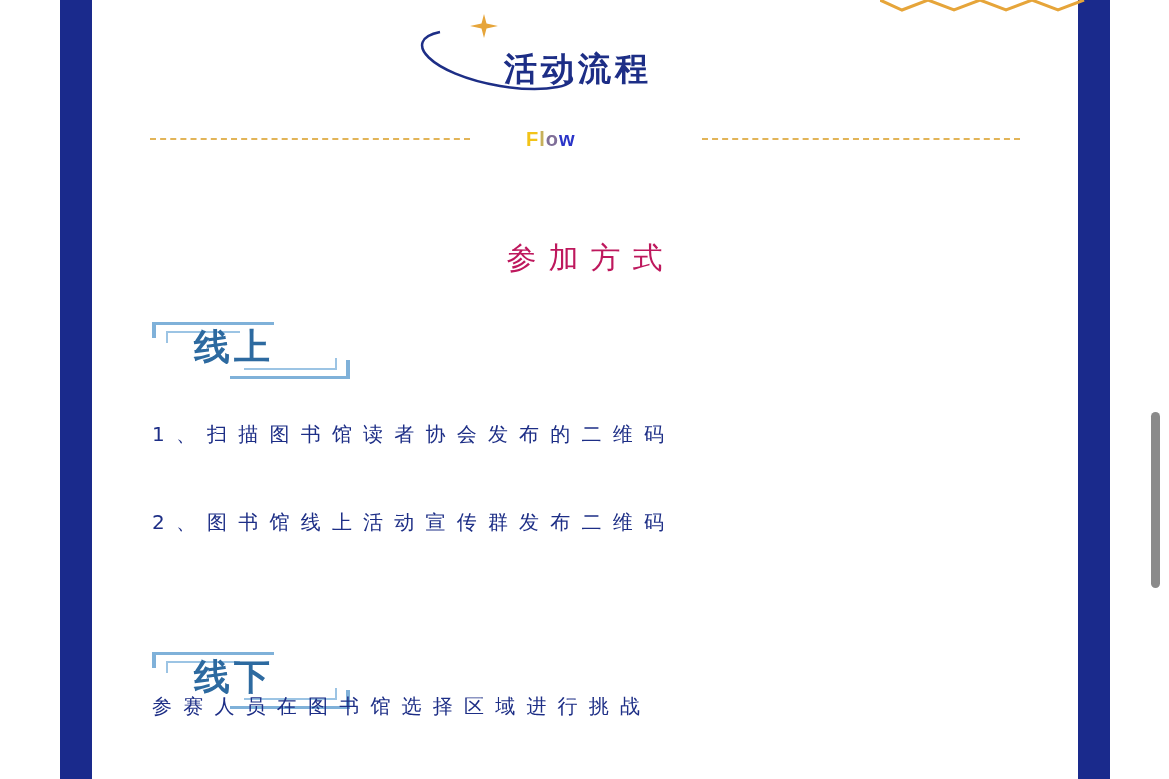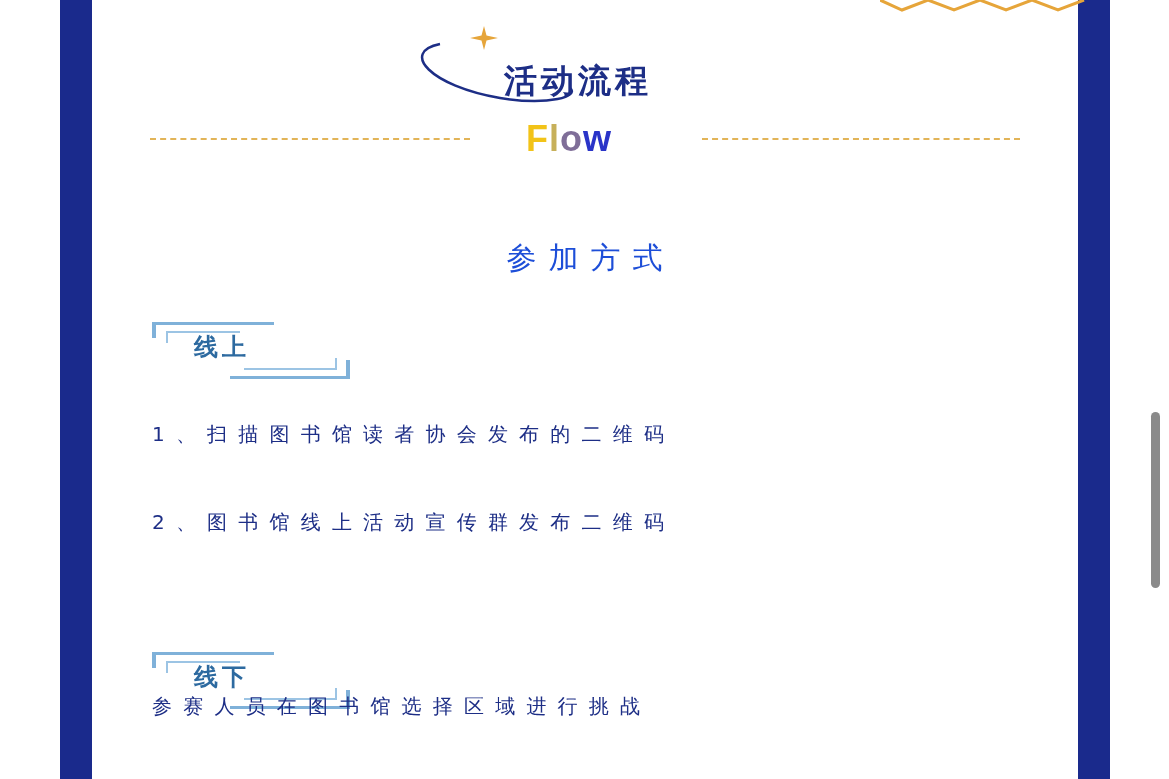--- a/index.html
+++ b/index.html
@@ -14,47 +14,47 @@
   }
   .frame-right {
     position:absolute; left:1078px; top:0; width:32px; height:779px;
     background:#1a2a8c;
   }
   .card {
     position:absolute; left:92px; top:0; width:986px; height:779px;
     background:#ffffff; border-top-left-radius:14px; border-top-right-radius:14px;
   }
   .zigzag { position:absolute; left:880px; top:-2px; }
-  .title-wrap { position:absolute; left:410px; top:22px; width:360px; height:80px; }
+  .title-wrap { position:absolute; left:410px; top:10px; width:360px; height:80px; }
   .title-text {
     position:absolute; left:94px; top:42px; font-size:33px; font-weight:bold;
     color:#1d2e86; letter-spacing:4px; line-height:1;
   }
   .flow-row { position:absolute; left:150px; top:124px; width:870px; height:30px; }
   .dash {
     position:absolute; top:14px; height:0; border-top:2px dashed #e2b458;
   }
   .dash.l { left:0; width:320px; }
   .dash.r { left:552px; width:318px; }
   .flow-word {
-    position:absolute; left:376px; top:0; font-size:36px; font-weight:bold;
+    position:absolute; left:376px; top:0; font-size:20px; font-weight:bold;
     font-family:"Liberation Sans", sans-serif; letter-spacing:1px; line-height:30px;
   }
   .flow-word .c1 { color:#f2c318; }
   .flow-word .c2 { color:#c7b05a; }
   .flow-word .c3 { color:#7f6e98; }
   .flow-word .c4 { color:#2a34c8; }
   .section-title {
     position:absolute; left:0; width:1169px; top:236px; text-align:center;
-    font-size:30px; color:#1d4ed8; letter-spacing:12px; line-height:44px;
+    font-size:30px; color:#be185d; letter-spacing:12px; line-height:44px;
     text-indent:12px;
   }
   .badge { position:absolute; width:210px; height:56px; }
   .badge .txt {
-    position:absolute; left:44px; top:5px; font-size:24px; font-weight:bold;
+    position:absolute; left:44px; top:5px; font-size:36px; font-weight:bold;
     color:#2d6aa0; letter-spacing:4px; line-height:40px;font-family:Liberation Serif, serif;
   }
   .badge .b-top-outer { position:absolute; left:2px; top:0; width:122px; height:3px; background:#7fb1d9; }
   .badge .b-left-outer { position:absolute; left:2px; top:0; width:4px; height:16px; background:#7fb1d9; }
   .badge .b-top-inner { position:absolute; left:16px; top:9px; width:74px; height:2px; background:#9cc4e4; }
   .badge .b-left-inner { position:absolute; left:16px; top:9px; width:2px; height:12px; background:#9cc4e4; }
   .badge .b-bot-inner { position:absolute; left:94px; top:46px; width:92px; height:2px; background:#9cc4e4; }
   .badge .b-right-inner { position:absolute; left:185px; top:36px; width:2px; height:12px; background:#9cc4e4; }
   .badge .b-bot-outer { position:absolute; left:80px; top:54px; width:120px; height:3px; background:#7fb1d9; }
   .badge .b-right-outer { position:absolute; left:196px; top:38px; width:4px; height:19px; background:#7fb1d9; }

